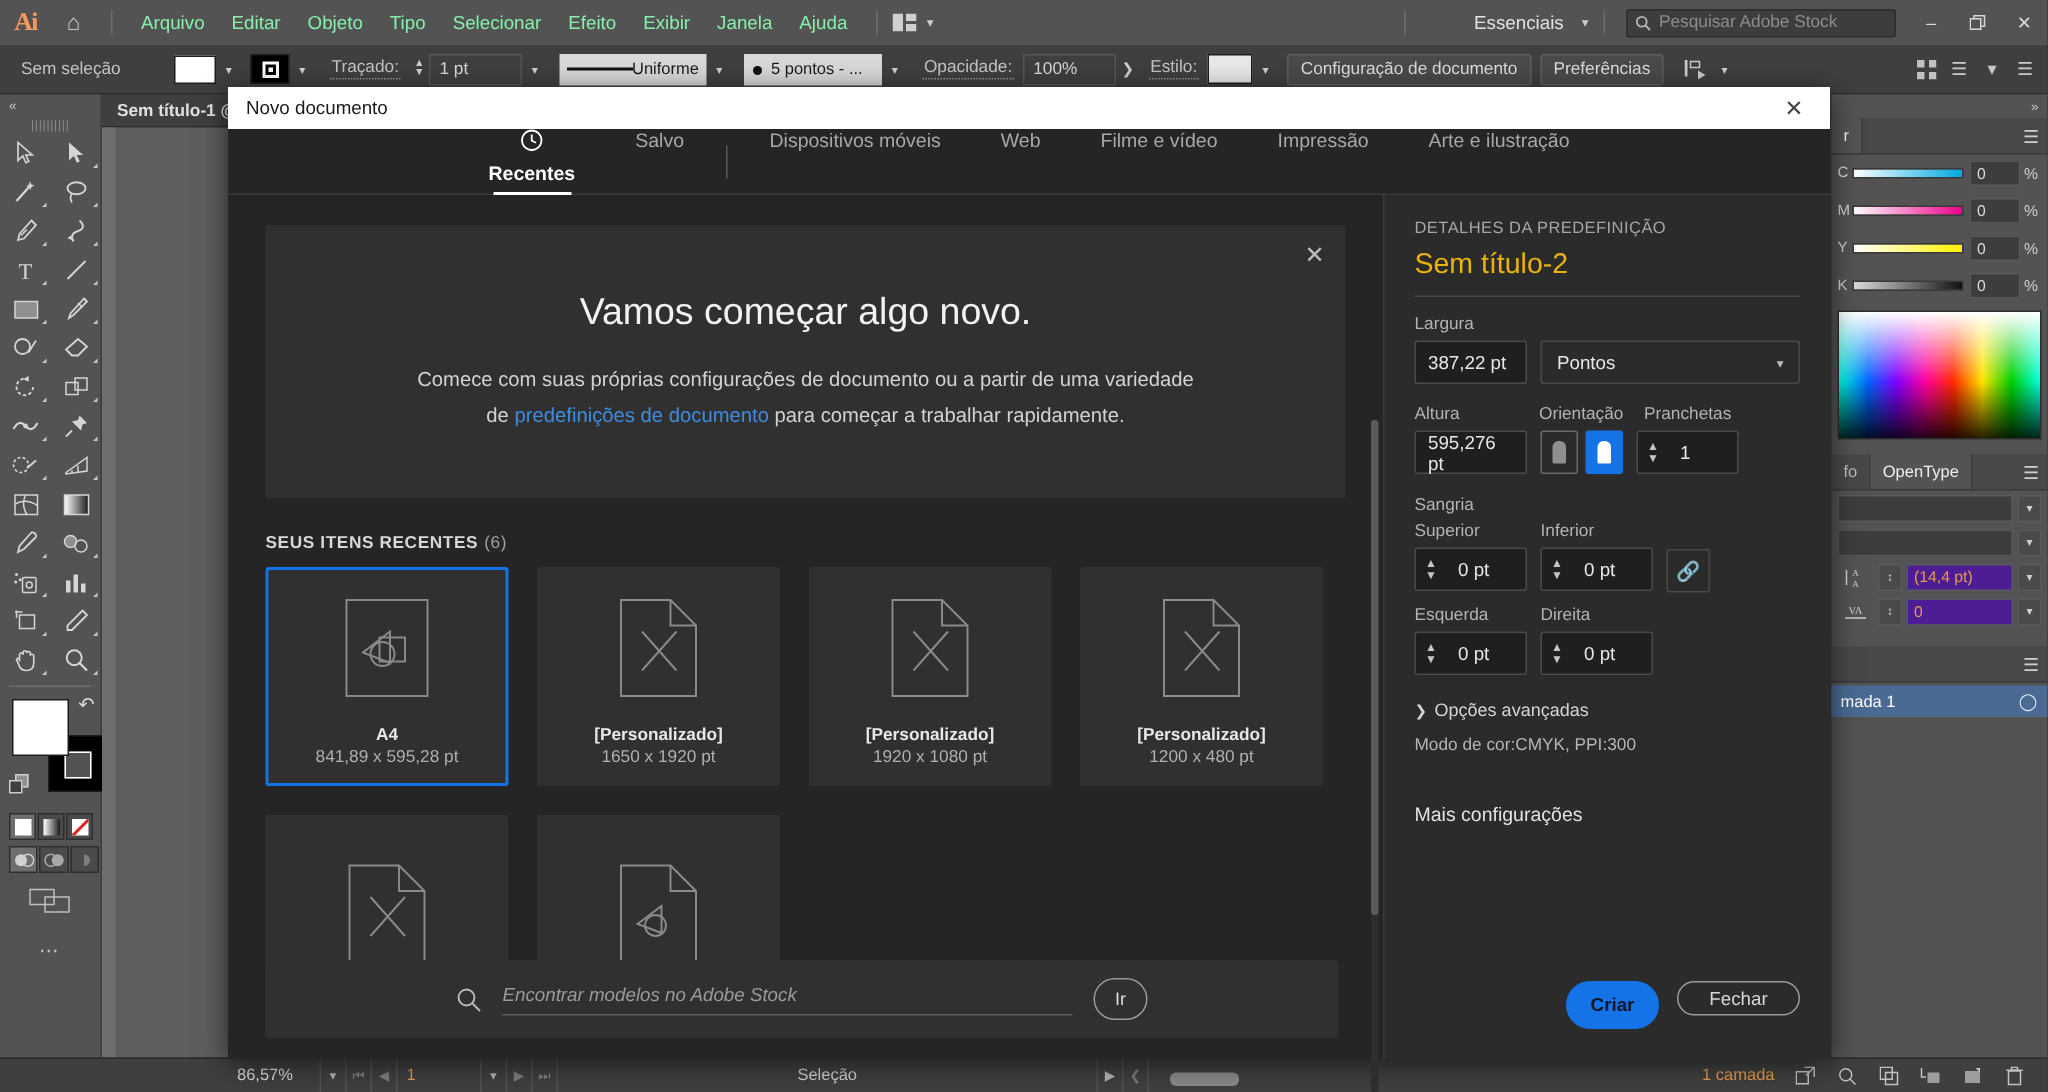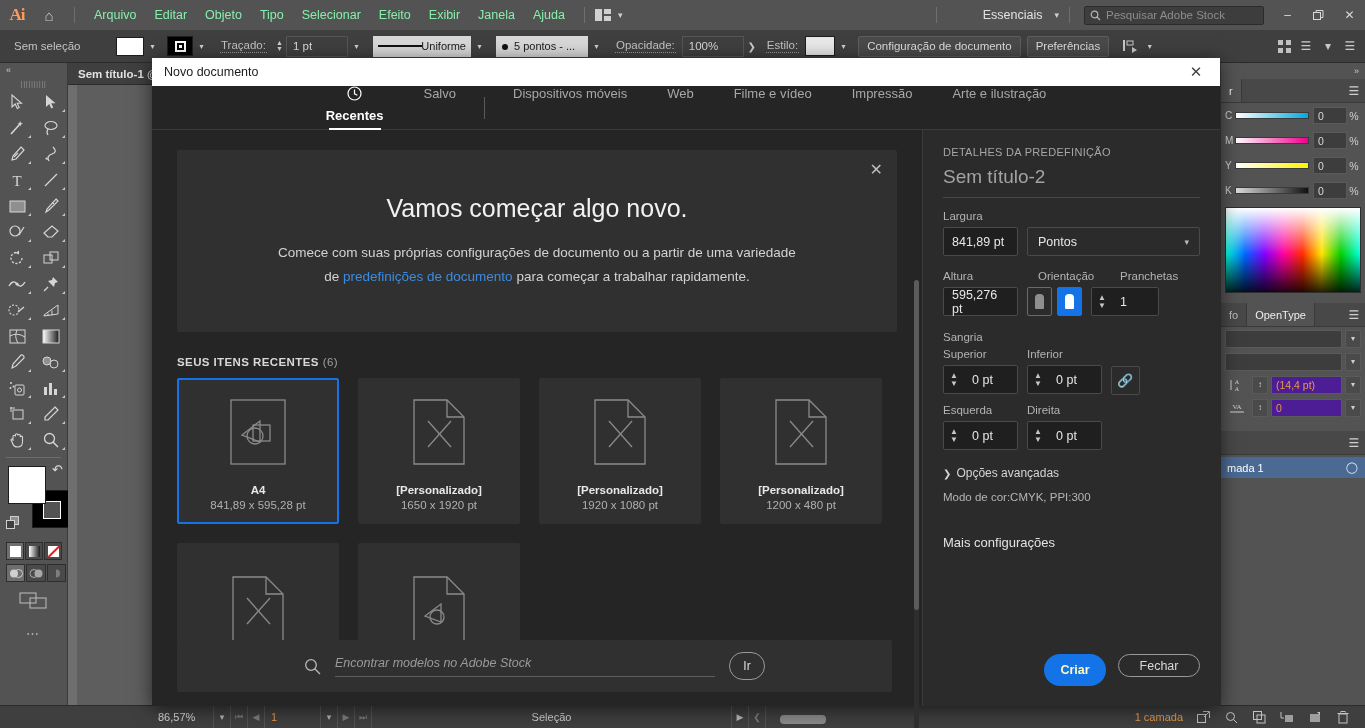--- a/index.html
+++ b/index.html
@@ -213,21 +213,21 @@
                   border-radius:3px; display:block;}
   .stockbar { position:absolute; left:25px; bottom:14px; width:715px; height:52px;
               background:#303030; border-radius:2px; display:flex; align-items:center;
               justify-content:center; gap:14px; }
   .stock-inp { width:380px; border-bottom:1px solid #5e5e5e; font-size:12.5px; color:#9a9a9a;
                font-style:italic; padding-bottom:6px; }
   .go-btn { width:36px; height:28px; border:1px solid #9a9a9a; border-radius:14px;
             display:flex; align-items:center; justify-content:center; font-size:12px; color:#ddd;}
   
   .rp-hdr { font-size:11px; color:#a6a6a6; letter-spacing:.3px; }
-  .rp-name { font-size:19px; color:#a3a3a3; margin:8px 0 9px 0; }
+  .rp-name { font-size:19px; color:#eab308; margin:8px 0 9px 0; }
   .rp-rule { height:1px; background:#474747; margin-bottom:12px; }
   .rp-lbl { font-size:11.5px; color:#b3b3b3; margin-bottom:5px; }
   .rp-row { display:flex; gap:9px; }
   .inp { height:29px; background:#1f1f1f; border:1px solid #4a4a4a; border-radius:2px;
          display:flex; align-items:center; padding:0 8px; font-size:12.5px; color:#e6e6e6; }
   .inp-w { width:75px; }
   .select { flex:1; height:29px; background:#2b2b2b; border:1px solid #4a4a4a; border-radius:2px;
             display:flex; align-items:center; padding:0 10px; font-size:12.5px; color:#e6e6e6; }
   .select .cv { margin-left:auto; font-size:9px; color:#bbb; }
   .stepper { height:29px; background:#1f1f1f; border:1px solid #4a4a4a; border-radius:2px;
@@ -243,21 +243,21 @@
   .ob.sel .person{ background:#fff; }
   .bleed-grid { display:flex; align-items:flex-start; gap:9px; }
   .link-btn { width:29px; height:29px; background:#2b2b2b; border:1px solid #4a4a4a;
               border-radius:2px; display:flex; align-items:center; justify-content:center;
               color:#7eb6f0; font-size:13px; margin-top:18px; }
   .adv { font-size:12px; color:#d4d4d4; margin-top:16px; }
   .adv .chev { color:#d4d4d4; margin-right:5px; font-size:10px;}
   .cmode { font-size:11.5px; color:#b5b5b5; margin-top:11px; }
   .more-cfg { font-size:13px; color:#e2e2e2; margin-top:32px; }
   .dlg-actions { position:absolute; right:20px; bottom:20px; display:flex; gap:12px; }
-  .btn-primary { width:62px; height:32px; background:#1473e6; border-radius:16px; color:#fef9c3;
+  .btn-primary { width:62px; height:32px; background:#1473e6; border-radius:16px; color:#0f172a;
                  font-size:12.5px; font-weight:bold; display:flex; align-items:center;
                  justify-content:center; }
   .btn-ghost { width:82px; height:23px; border:1px solid #9a9a9a; border-radius:16px;
                color:#d8d8d8; font-size:12.5px; display:flex; align-items:center;
                justify-content:center; }
   svg { display:block; }
 </style>
 </head>
 <body>
 
@@ -889,28 +889,28 @@
       </div>
     </div>
 
     <div class="dlg-right">
       <div class="rp-hdr">DETALHES DA PREDEFINIÇÃO</div>
       <div class="rp-name">Sem título-2</div>
       <div class="rp-rule"></div>
 
       <div class="rp-lbl">Largura</div>
       <div class="rp-row" style="margin-bottom:14px">
-        <div class="inp inp-w">841,89 pt</div>
+        <div class="inp inp-w">387,22 pt</div>
         <div class="select">
           <span>Pontos</span>
           <span class="cv">▾</span>
         </div>
       </div>
 
-      <div class="rp-row" style="gap:20px;margin-bottom:5px">
+      <div class="rp-row" style="gap:8px;margin-bottom:5px">
         <div class="rp-lbl" style="width:75px;margin:0">Altura</div>
         <div class="rp-lbl" style="width:62px;margin:0">Orientação</div>
         <div class="rp-lbl" style="margin:0">Pranchetas</div>
       </div>
       <div class="rp-row" style="margin-bottom:15px">
         <div class="inp inp-w">595,276 pt</div>
         <div class="orient">
           <div class="ob">
               <span class="person"></span>
             </div>

